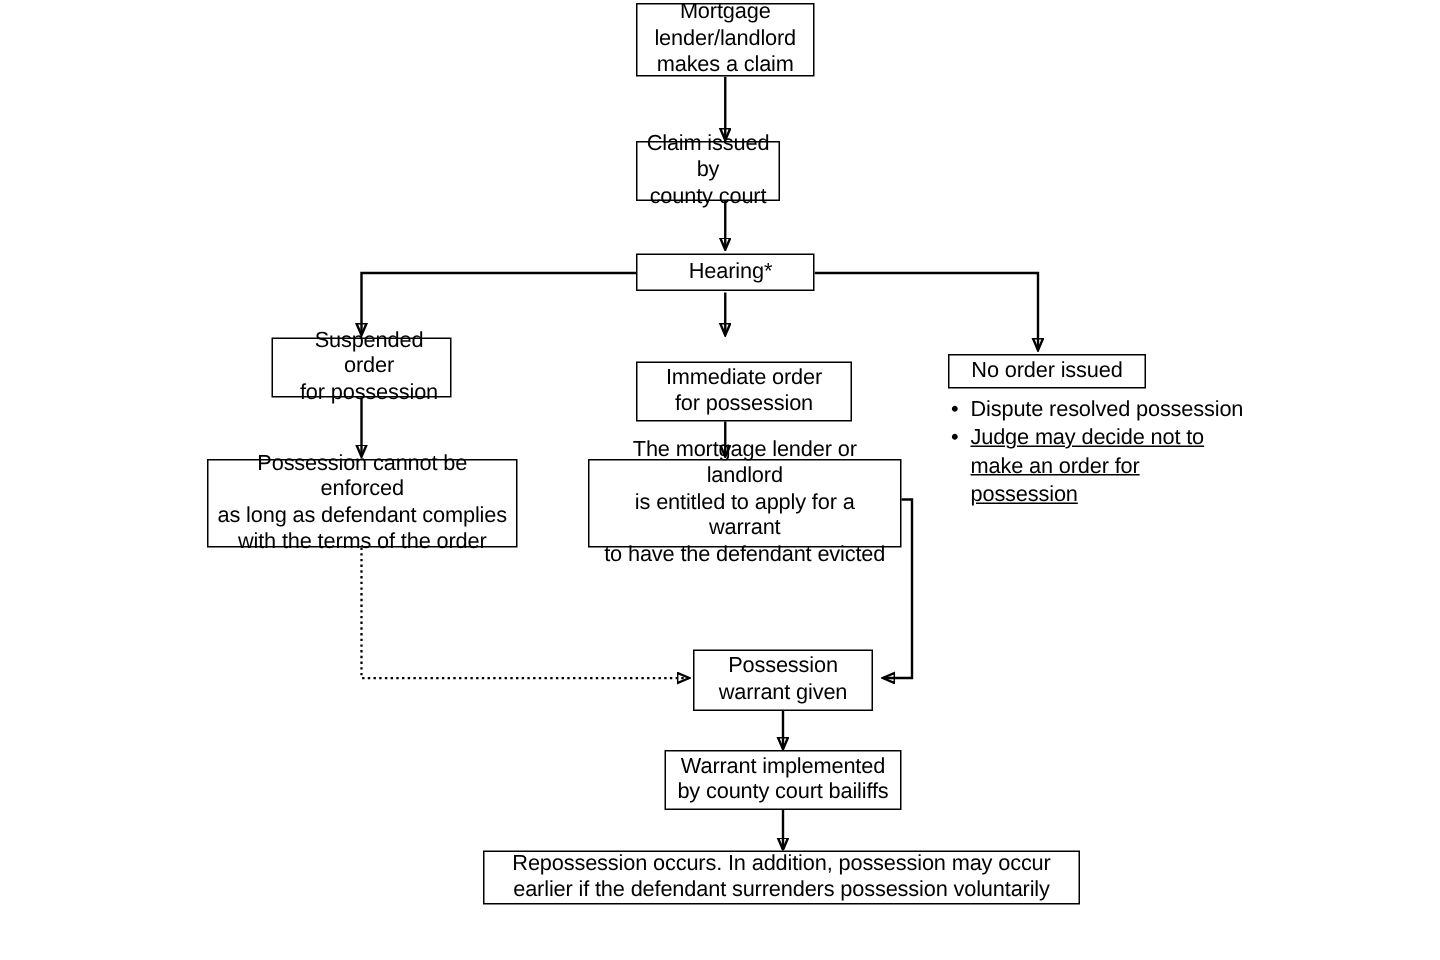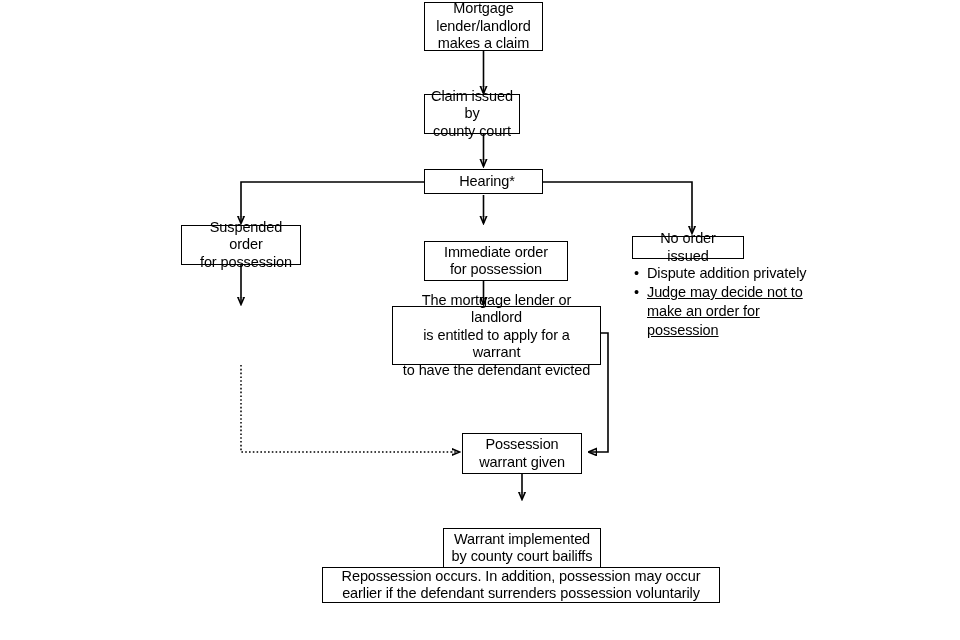--- a/index.html
+++ b/index.html
@@ -126,44 +126,47 @@
 county court</div>
 
   <div class="node" style="left:424px; top:169px; width:119px; height:25px;padding-left:13px;">Hearing*</div>
 
   <div class="node" style="left:181px; top:225px; width:120px; height:40px;padding-left:16px;">Suspended order
 for possession</div>
 
   <div class="node" style="left:424px; top:225px; width:144px; height:40px;margin-top:16px;">Immediate order
 for possession</div>
 
-  <div class="node" style="left:632px; top:236px; width:112px; height:23px;">No order issued</div>
+  <div class="node" style="left:632px; top:236px; width:132px; height:23px;">No order issued</div>
 
   <div class="bullets" style="left:634px; top:264px; width:200px;">
     <div class="bullet-row">
       <span class="bullet-dot">•</span>
-      <span class="bullet-text">Dispute addition privately</span>
+      <span class="bullet-text">Dispute resolved possession</span>
     </div>
     <div class="bullet-row">
       <span class="bullet-dot">•</span>
       <span class="bullet-text" style="white-space:pre-line;text-decoration:underline;">Judge may decide not to
 make an order for
 possession</span>
     </div>
   </div>
 
+  <div class="node" style="left:138px; top:306px; width:207px; height:59px;">Possession cannot be enforced
+as long as defendant complies
+with the terms of the order</div>
 
   <div class="node" style="left:380px; top:306px; width:209px; height:59px;margin-left:12px;">The mortgage lender or landlord
 is entitled to apply for a warrant
 to have the defendant evicted</div>
 
 
   <div class="node" style="left:462px; top:433px; width:120px; height:41px;">Possession
 warrant given</div>
 
-  <div class="node" style="left:443px; top:500px; width:158px; height:40px;margin-top:28px;">Warrant implemented
+  <div class="node" style="left:443px; top:500px; width:158px; height:40px;">Warrant implemented
 by county court bailiffs</div>
 
   <div class="node" style="left:322px; top:567px; width:398px; height:36px;">Repossession occurs. In addition, possession may occur
 earlier if the defendant surrenders possession voluntarily</div>
 
 
 </div>
 
 </body></html>

